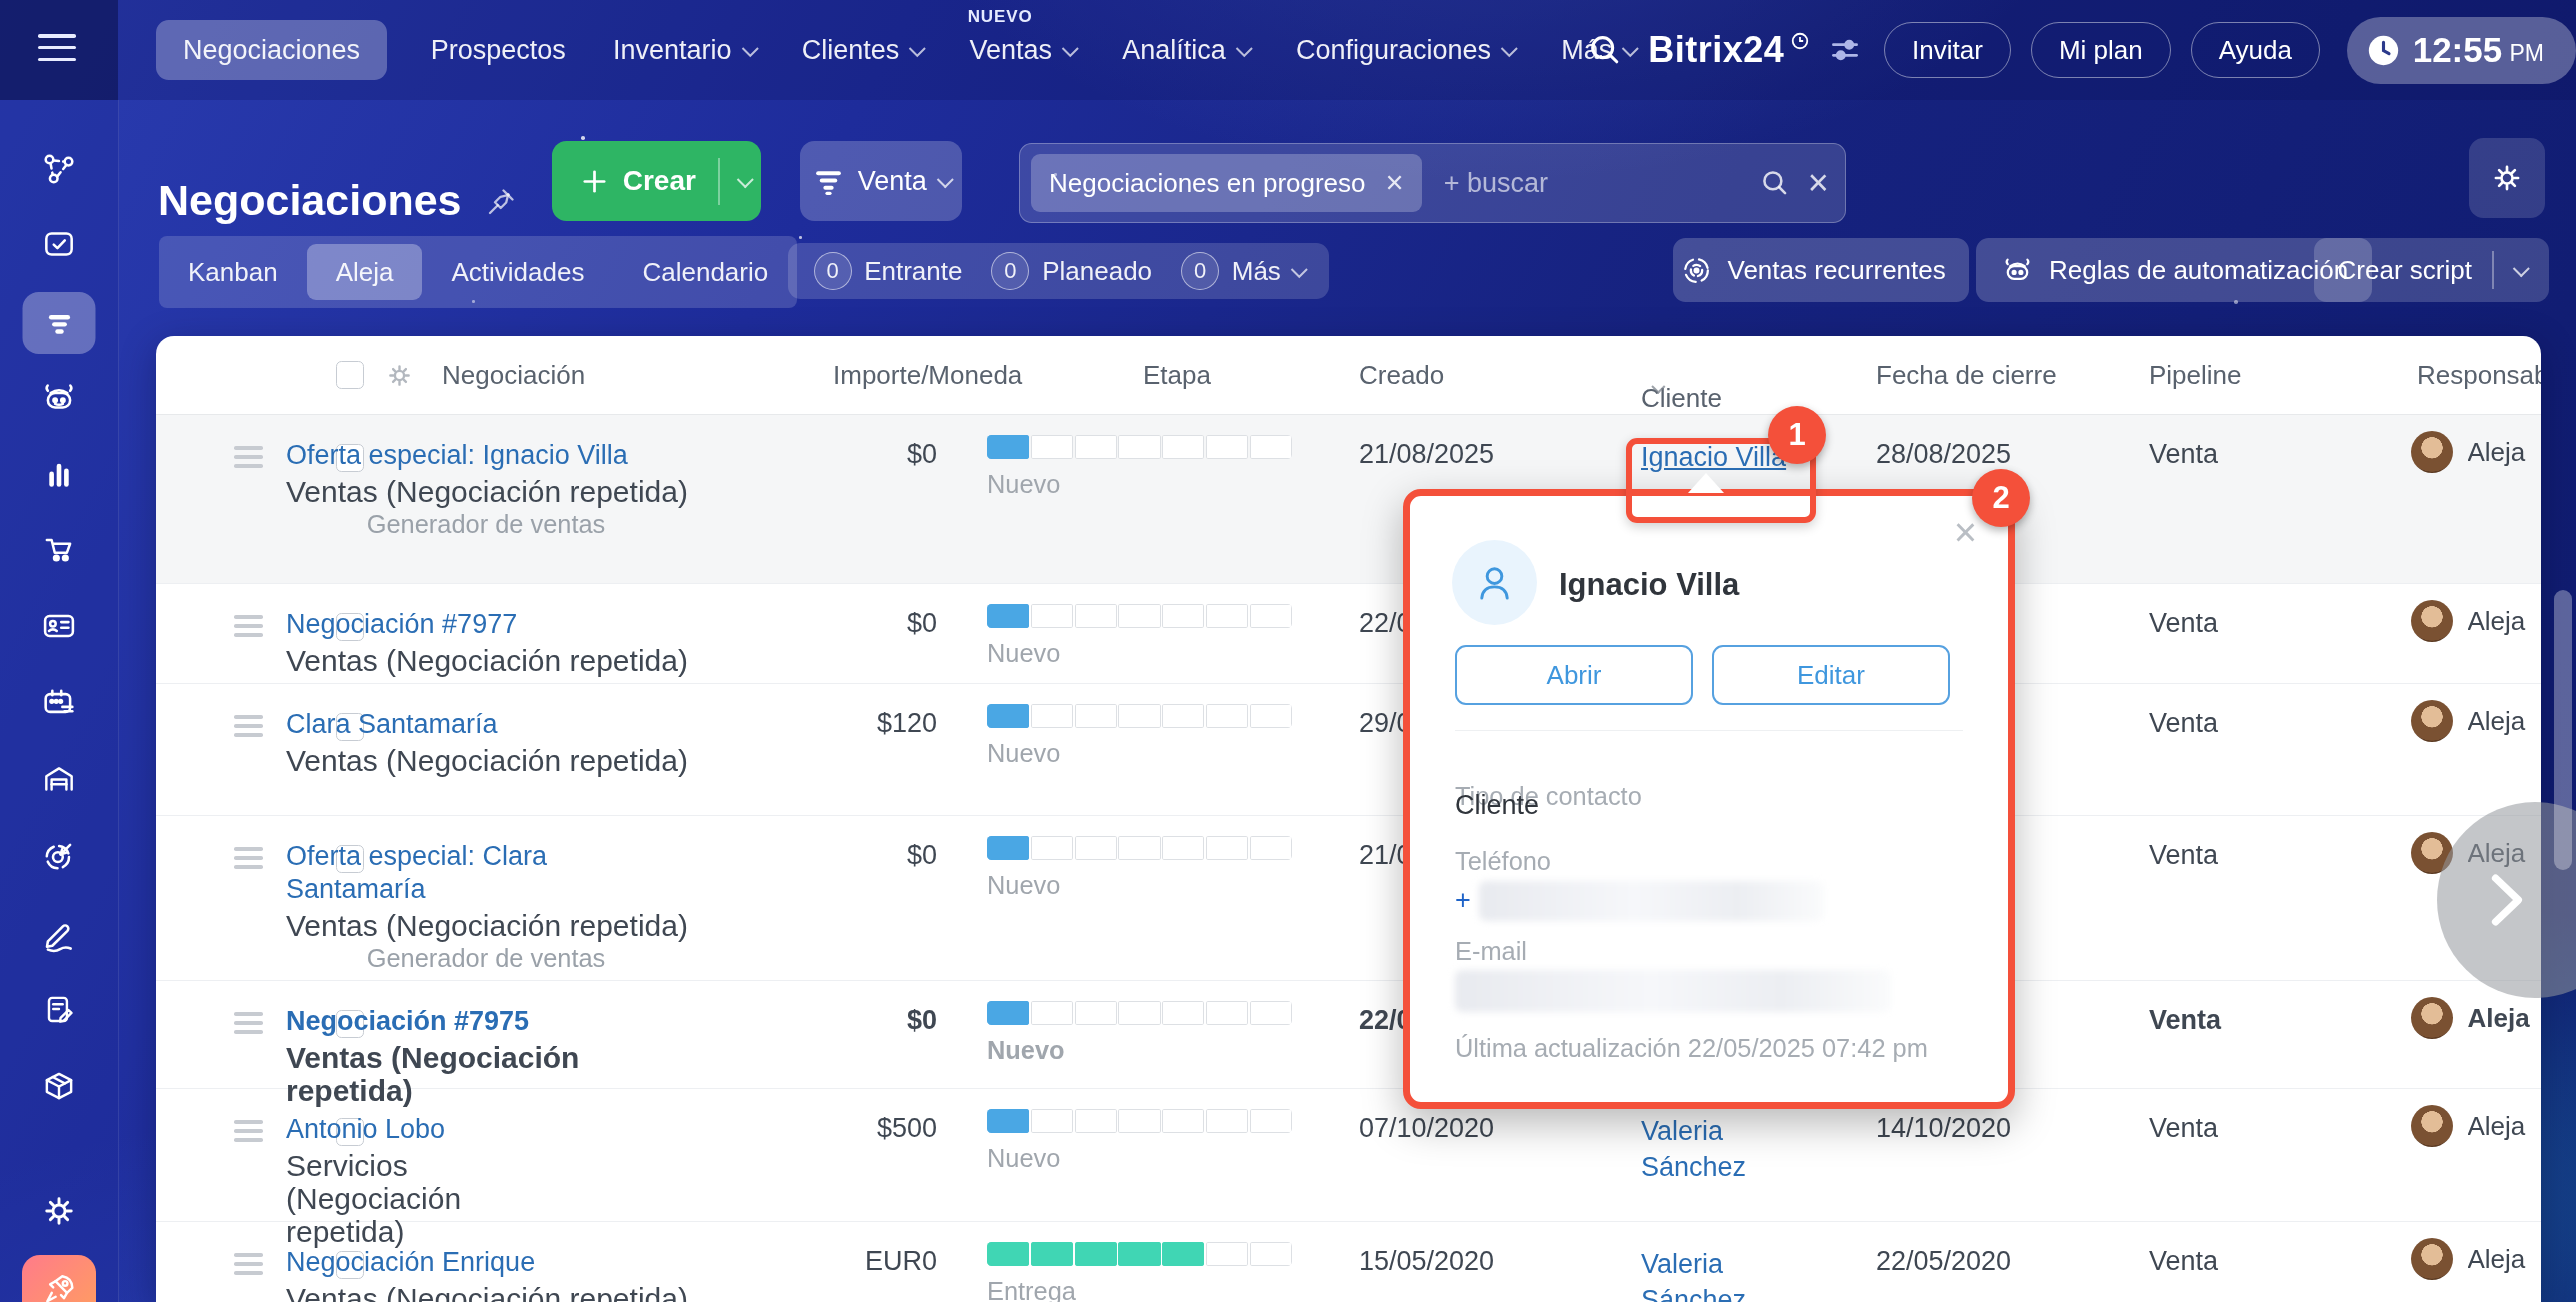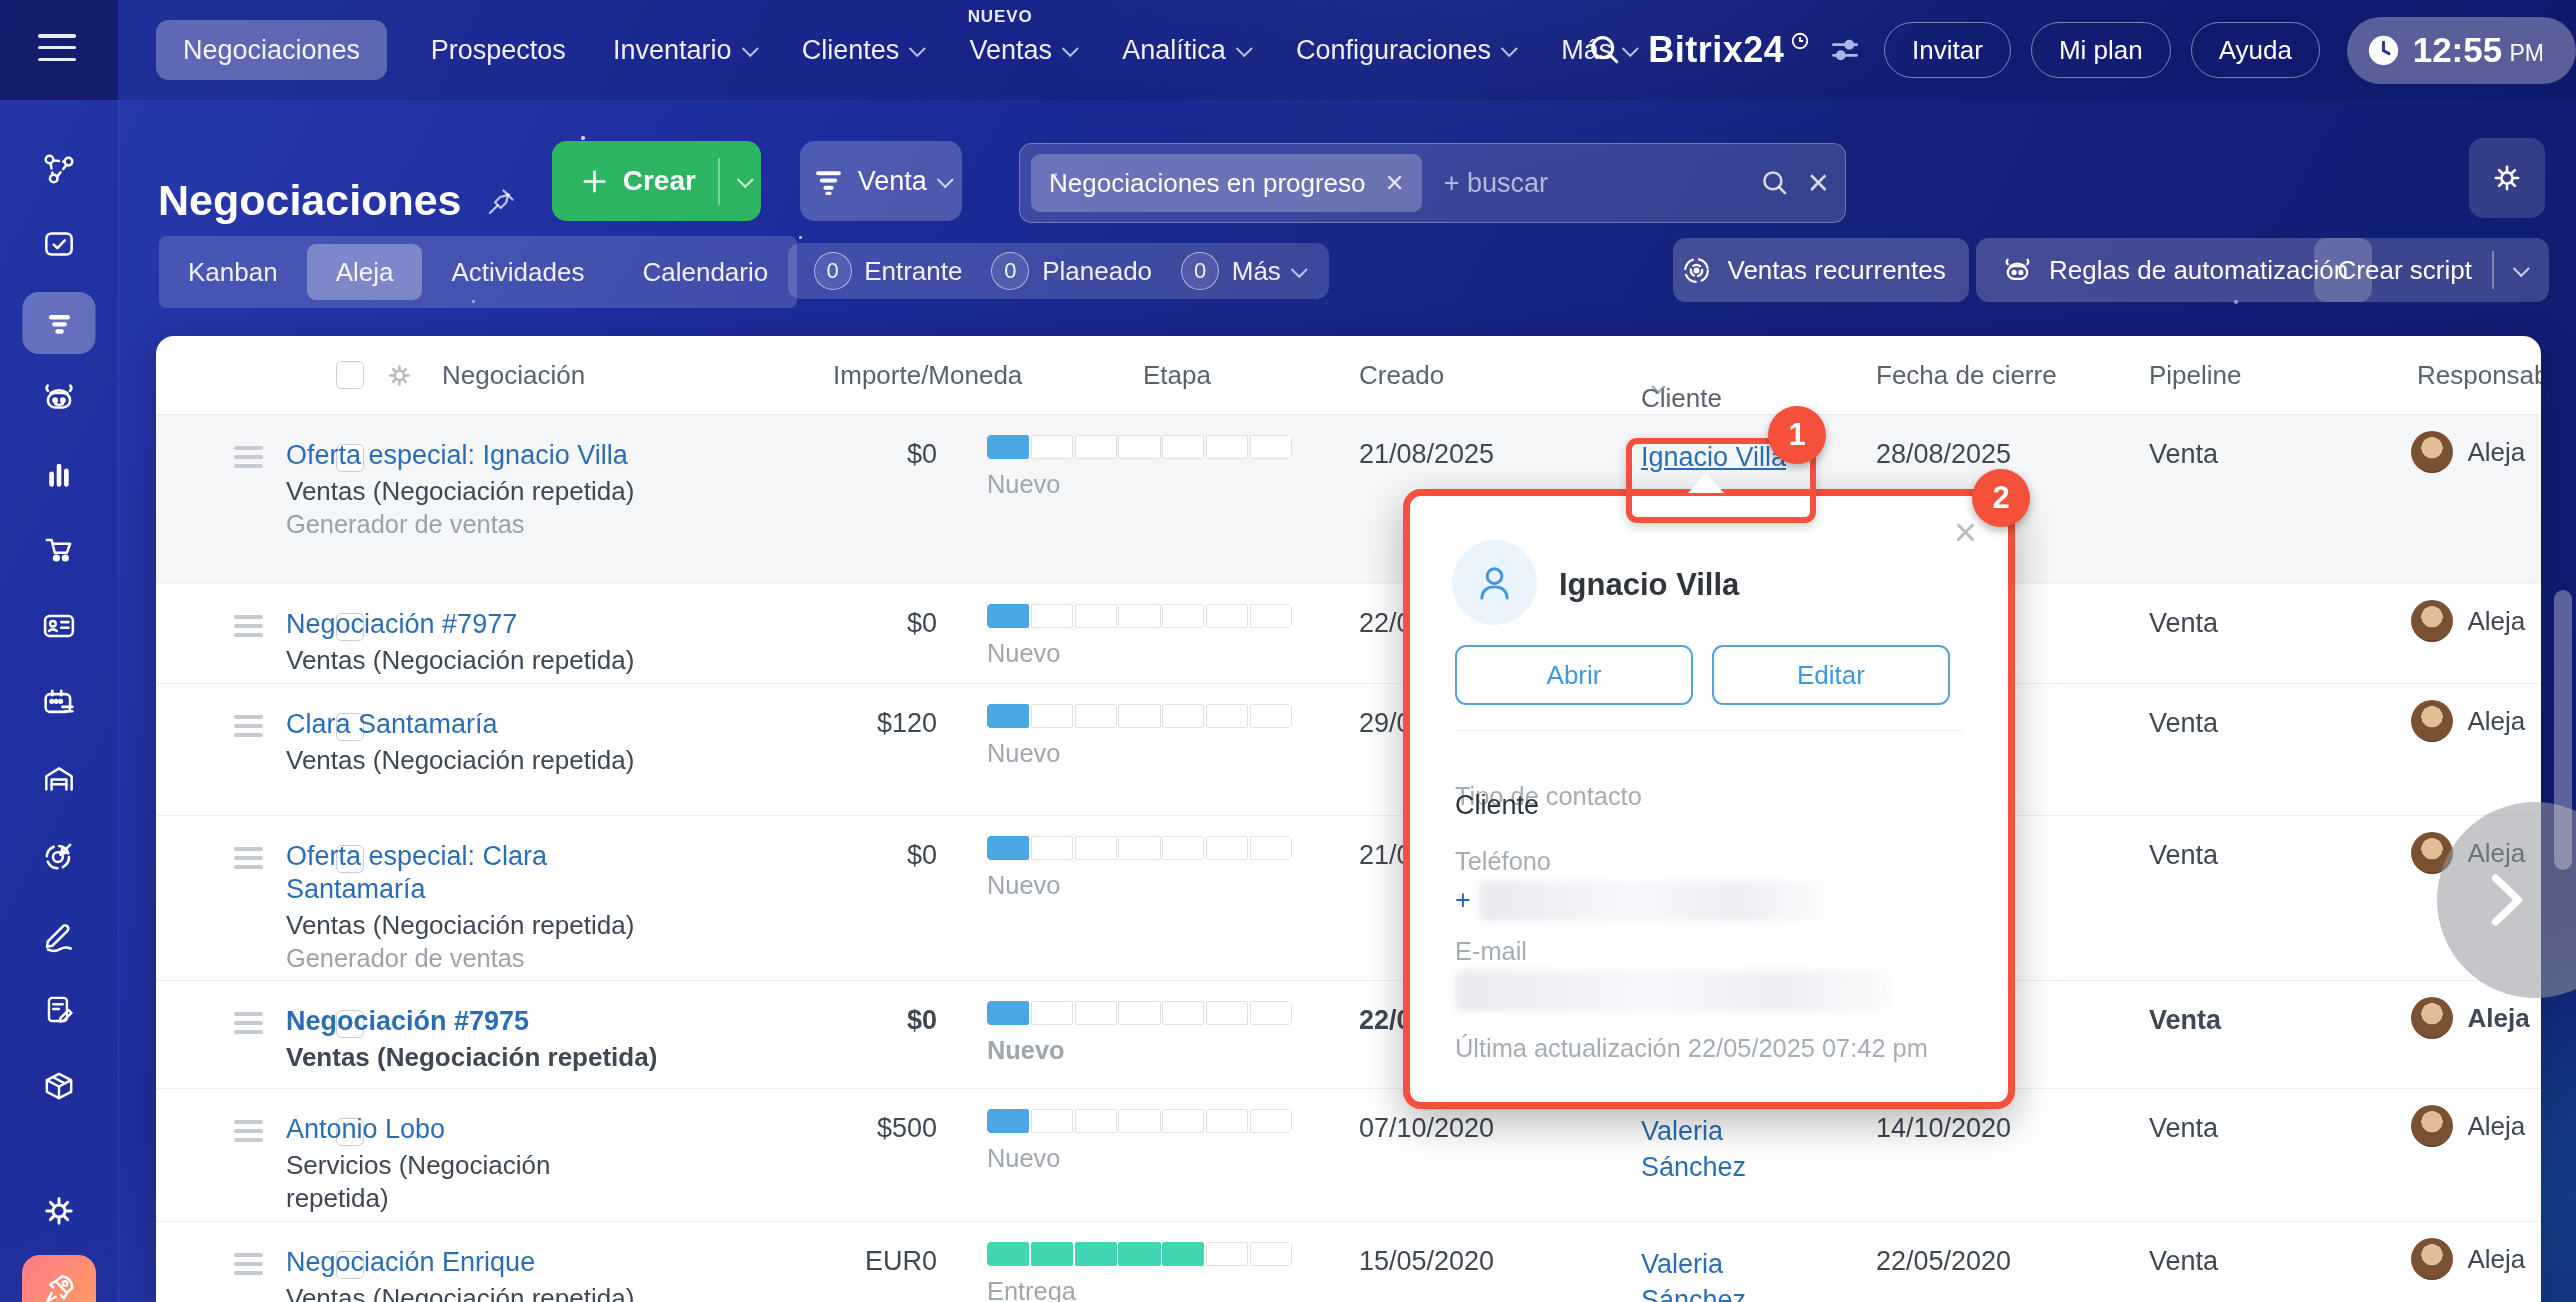--- a/index.html
+++ b/index.html
@@ -57,22 +57,22 @@
   .panel{position:absolute;left:156px;top:336px;width:2385px;height:966px;background:#fff;border-radius:18px 18px 0 0;overflow:hidden;box-shadow:0 9px 36px rgba(0,10,40,.3);}
   .thead{position:relative;height:78px;border-bottom:0.9px solid #e7e9eb;color:#59626e;font-size:26px;}
   .thead span{position:absolute;top:23.6px;}
   .chk{position:absolute;width:26px;height:26px;border:1.8px solid #c7ccd3;border-radius:5.4px;background:#fff;cursor:pointer;}
   .row{position:relative;border-bottom:0.9px solid #edeff2;}
   .row.hl{background:#f5f6f7;}
   .cell{position:absolute;top:23.6px;}
   .drag{position:absolute;left:78px;top:31px;width:29px;cursor:grab;}
   .drag i{display:block;height:3.6px;background:#c7cbd1;border-radius:1.8px;margin-bottom:5.4px;}
   .title{left:130px;width:400px;color:#2a6db4;font-size:27px;line-height:33px;cursor:pointer;}
-  .sub{color:#3f4752;font-size:26px;line-height:33px;width:418px;margin-top:3.6px;}
-  .src{color:#9aa1a9;font-size:25.4px;line-height:33px;}
+  .sub{color:#3f4752;font-size:30px;line-height:33px;width:418px;margin-top:3.6px;}
+  .src{color:#9aa1a9;font-size:25.4px;line-height:33px;text-align:center;}
   .amt{left:522px;width:259px;text-align:right;color:#3f4752;font-size:27px;}
   .stg{left:831px;width:305px;top:20px;}
   .sbar{display:flex;gap:1.8px;height:23.6px;border-radius:4.5px;overflow:hidden;}
   .sbar i{flex:1;background:#fff;border:0.9px solid #dde0e4;border-radius:1.8px;}
   .slabel{color:#a0a6ad;font-size:25.4px;margin-top:11.8px;}
   .created{left:1203px;color:#3f4752;font-size:27px;white-space:nowrap;}
   .client{left:1485px;width:218px;color:#2a6db4;font-size:27px;line-height:36px;cursor:pointer;}
   .closing{left:1720px;color:#3f4752;font-size:27px;}
   .pipe{left:1993px;color:#3f4752;font-size:27px;}
   .resp{left:2255px;top:16.3px;display:flex;align-items:center;}

